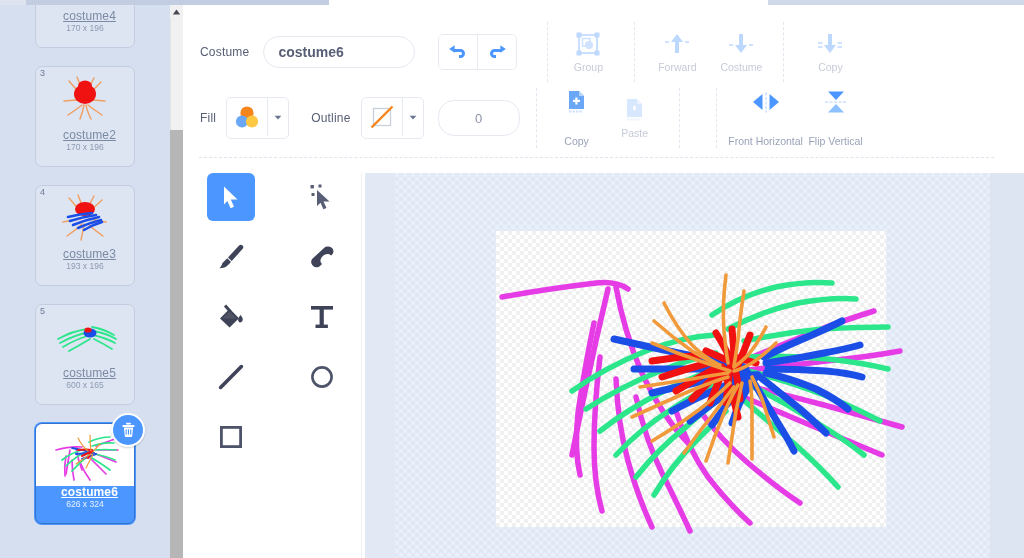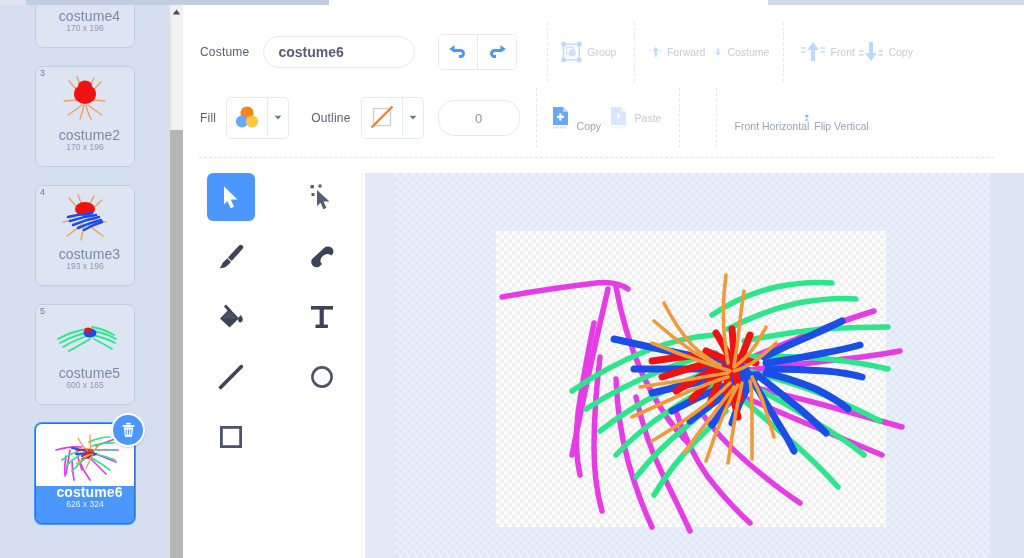--- a/index.html
+++ b/index.html
@@ -51,23 +51,23 @@
   }
   .costume-card.selected .costume-num { color:#ffffff; }
   .costume-thumb {
     position:absolute; left:0; top:0; width:98px; height:62px;
     overflow:hidden;
   }
   .costume-card.selected .costume-thumb { background:#ffffff; border-radius:6px 6px 0 0; }
   .costume-thumb svg { display:block; }
   .costume-name {
     position:absolute; left:9px; right:0; top:62px;
-    text-align:center; font-size:14px; color:#7b8aa3;
+    text-align:center; font-size:12px; color:#7b8aa3;
     line-height:13px; letter-spacing:.1px;
-    white-space:nowrap; overflow:hidden;
+    white-space:nowrap; overflow:hidden;text-decoration:underline;
   }
   .costume-size {
     position:absolute; left:0; right:0; top:75px;
     text-align:center; font-size:8.5px; color:#8d9ab1; line-height:11px;
   }
   .costume-card.selected .costume-name { color:#ffffff; font-weight:bold; }
   .costume-card.selected .costume-size { color:#eaf2ff; }
 
   .delete-badge {
     position:absolute; right:-11px; top:-11px;
@@ -121,21 +121,21 @@
   }
   .ur-btn {
     width:38px; height:34px; display:flex; align-items:center; justify-content:center;
     background:#ffffff;
   }
   .ur-btn + .ur-btn { border-left:1px solid #e6e9f0; }
 
   .vsep { width:0; height:60px; border-left:1px dashed #e2e6ee; }
 
   .tool-btn {
-    width:56px; display:flex; flex-direction:row; align-items:center;
+    width:56px; display:flex; flex-direction:column; align-items:center;
     justify-content:flex-start; gap:4px;
   }
   .tool-btn .cap { font-size:10.5px; line-height:12px; white-space:nowrap; }
   .tool-btn.enabled .cap { color:#575e75; }
   .tool-btn.disabled .cap { color:#c6cbd8; }
   .tool-btn.soft .cap { color:#9aa3b8;margin-top:16px; }
 
   
   .swatch-group {
     display:flex; border:1px solid #e6e9f0; border-radius:5px; overflow:hidden;
@@ -440,30 +440,20 @@
           <rect x="1" y="13" width="4" height="2" fill="#cfe2ff"></rect>
           <rect x="21" y="13" width="4" height="2" fill="#cfe2ff"></rect>
         </svg>
         <span class="cap">Costume</span>
       </div>
 
       <div style="width:14px"></div>
       <div class="vsep"></div>
       <div style="width:16px"></div>
 
-      <div class="tool-btn disabled">
-        <svg width="26" height="26" viewBox="0 0 26 26">
-          <path d="M13 3 L19 11 H15 V22 H11 V11 H7 Z" fill="#bcd8ff"></path>
-          <rect x="1" y="8" width="4.5" height="2" fill="#cfe2ff"></rect>
-          <rect x="1" y="12" width="4.5" height="2" fill="#cfe2ff"></rect>
-          <rect x="20.5" y="8" width="4.5" height="2" fill="#cfe2ff"></rect>
-          <rect x="20.5" y="12" width="4.5" height="2" fill="#cfe2ff"></rect>
-        </svg>
-        <span class="cap">Front</span>
-      </div>
       <div style="width:2px"></div>
 
       <div class="tool-btn disabled">
         <svg width="26" height="26" viewBox="0 0 26 26">
           <path d="M13 22 L19 14 H15 V3 H11 V14 H7 Z" fill="#bcd8ff"></path>
           <rect x="1" y="11" width="4.5" height="2" fill="#cfe2ff"></rect>
           <rect x="1" y="15" width="4.5" height="2" fill="#cfe2ff"></rect>
           <rect x="20.5" y="11" width="4.5" height="2" fill="#cfe2ff"></rect>
           <rect x="20.5" y="15" width="4.5" height="2" fill="#cfe2ff"></rect>
         </svg>

